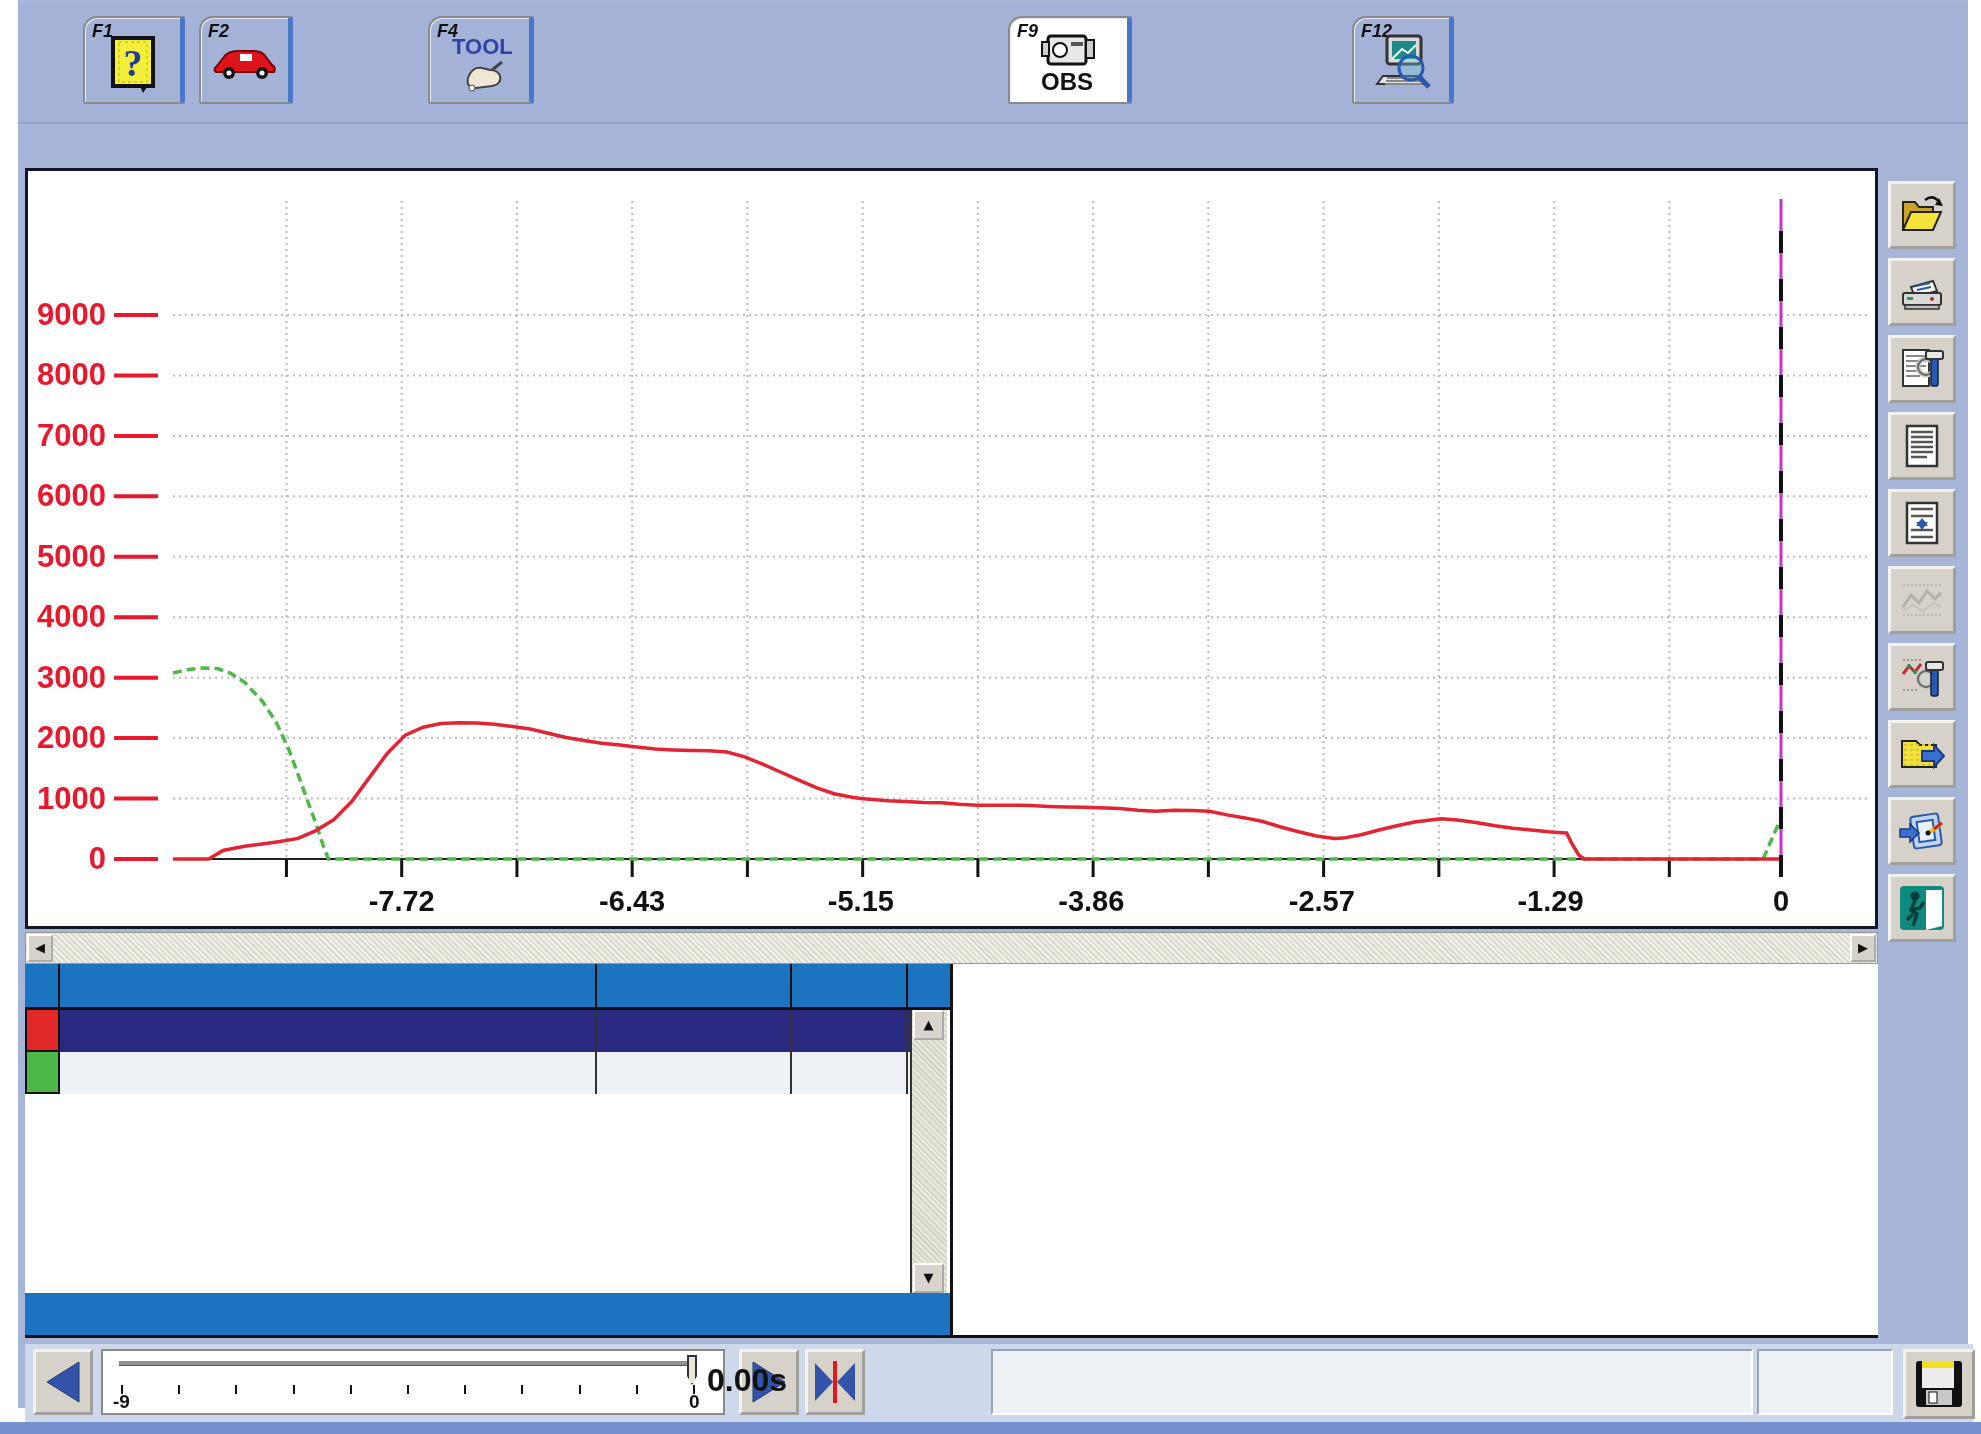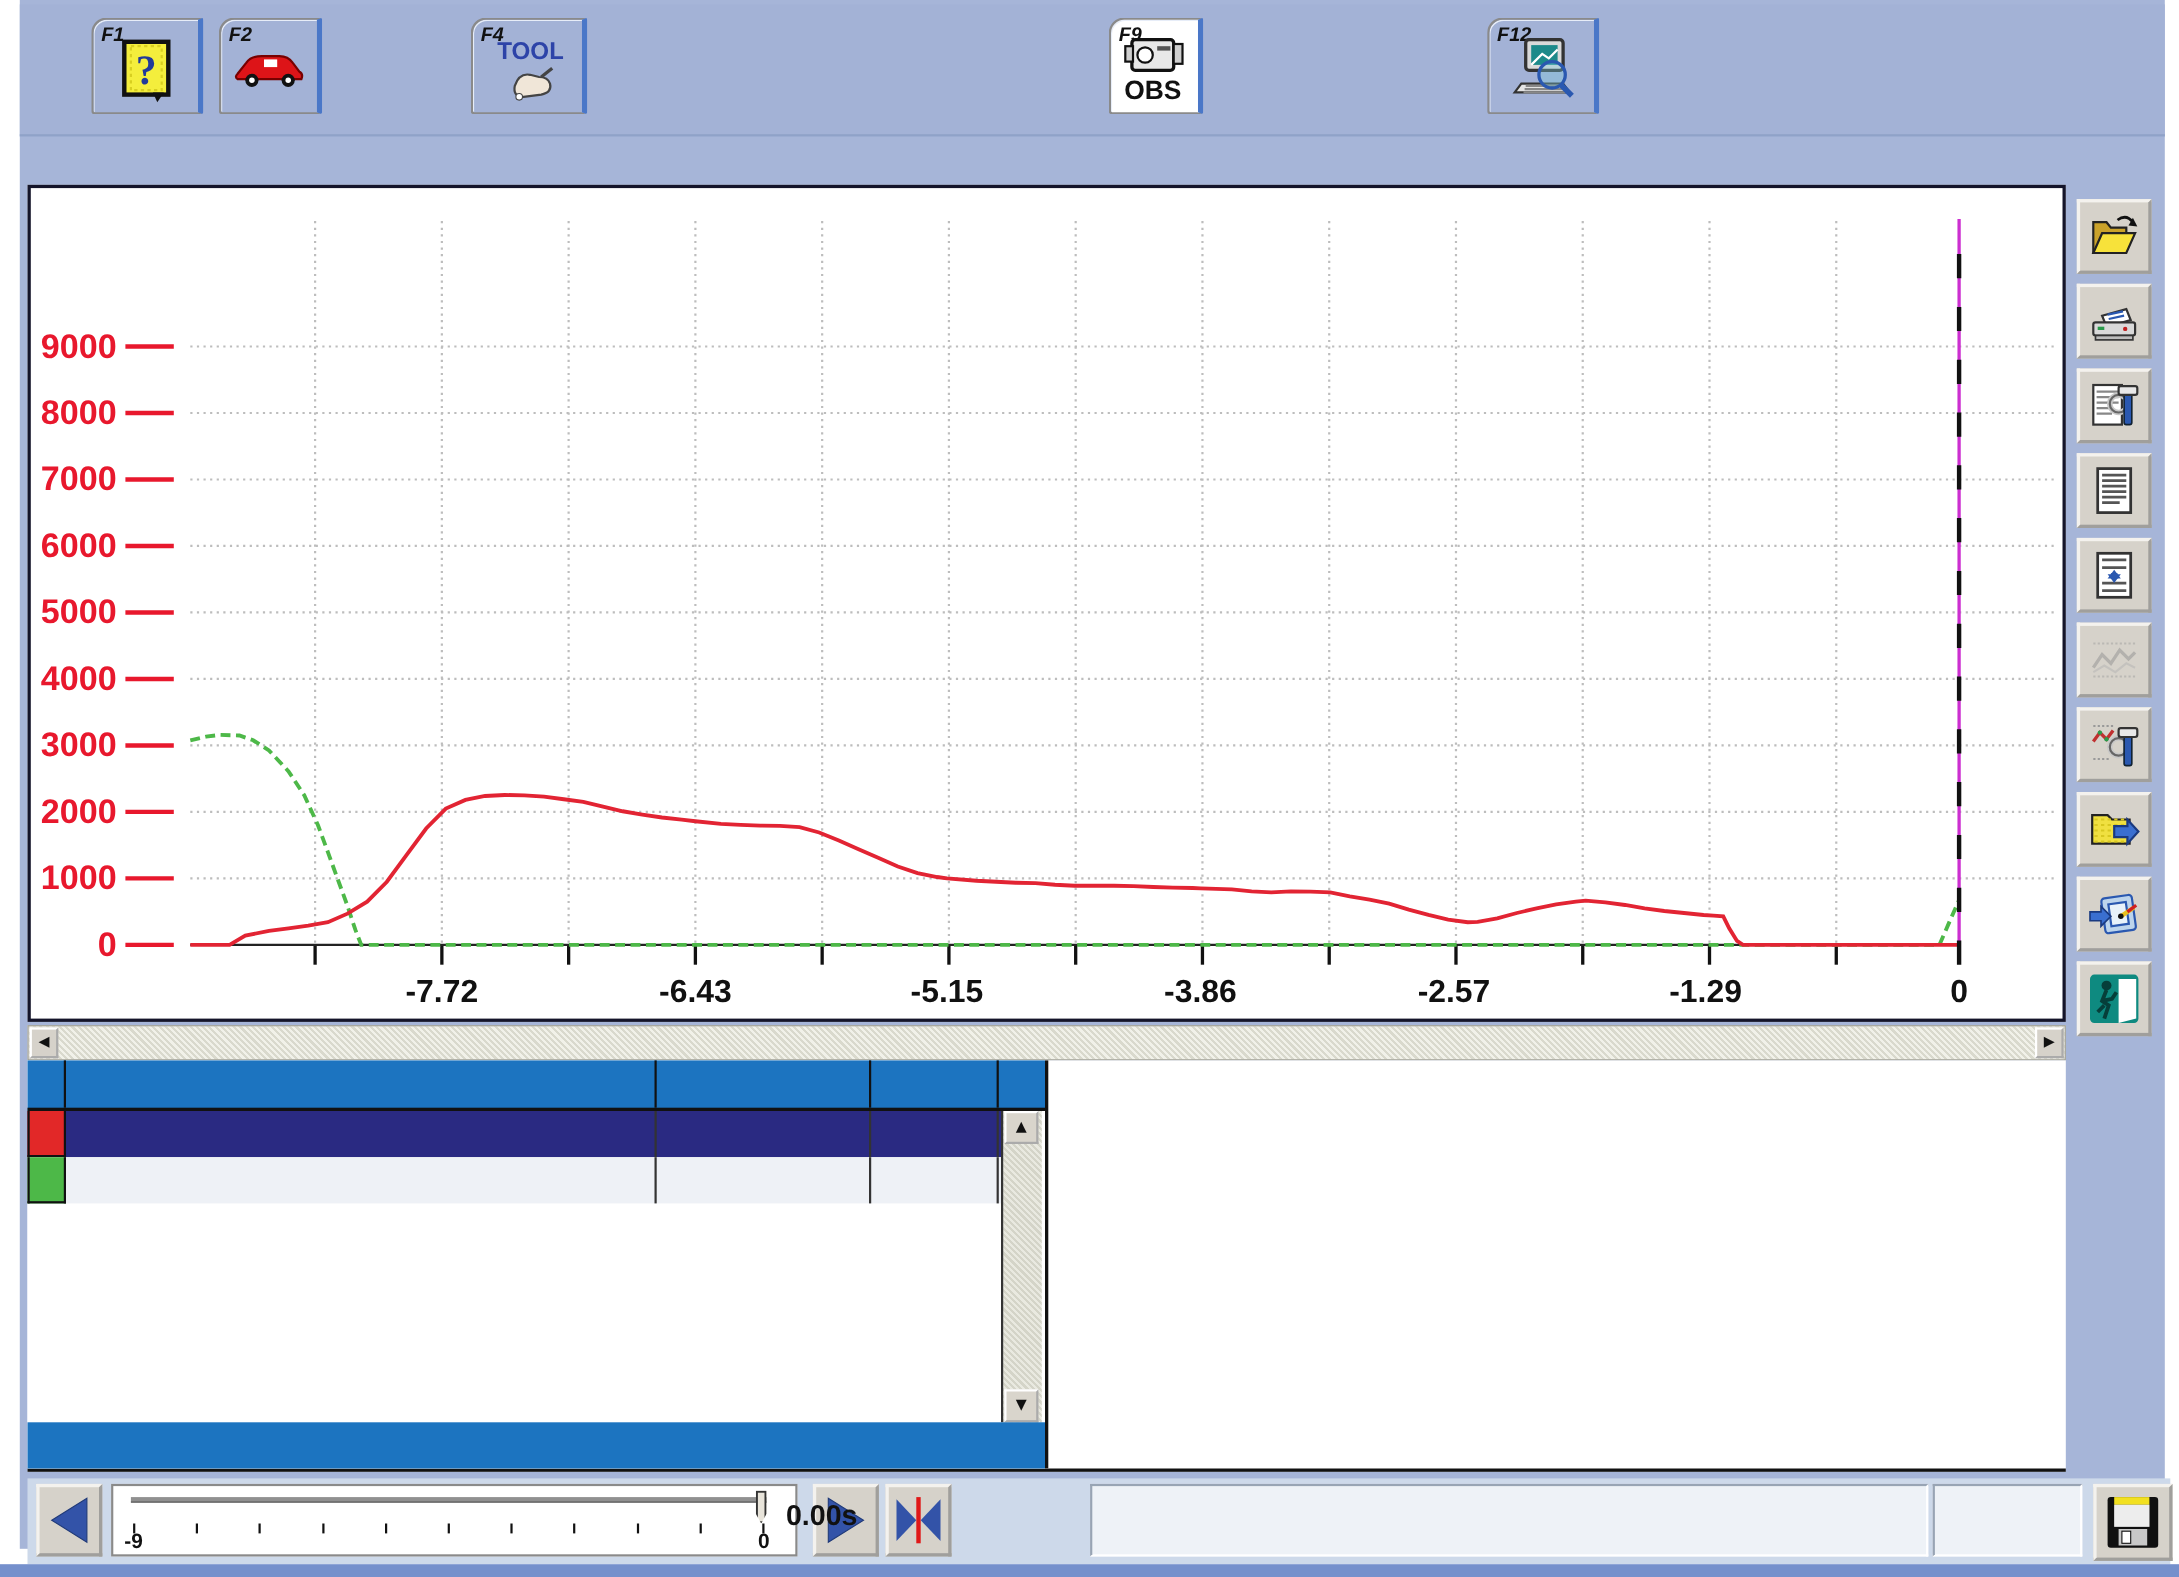--- a/index.html
+++ b/index.html
@@ -55,21 +55,21 @@
   
   #bottombar{position:absolute;left:7px;top:1344px;width:1948px;height:78px;background:#cdd9ea;}
   .bbtn{position:absolute;top:5px;height:66px;background:#d6d2ca;border:3px outset #f4f2ee;box-sizing:border-box;
     display:flex;align-items:center;justify-content:center;}
   #sliderpanel{position:absolute;left:76px;top:5px;width:624px;height:66px;background:#ffffff;border:2px solid #8a8a8a;box-sizing:border-box;}
   #slidertrack{position:absolute;left:16px;top:10px;width:578px;height:4px;background:#909090;border-bottom:1px solid #555;}
   #sliderthumb{position:absolute;left:584px;top:4px;width:10px;height:30px;background:#e8e4da;border:2px solid #333;box-sizing:border-box;
     clip-path:polygon(0 0,100% 0,100% 70%,50% 100%,0 70%);}
   .stick{position:absolute;top:34px;width:2px;height:9px;background:#111;}
   .slbl{position:absolute;top:40px;font-size:19px;font-weight:bold;color:#111;}
-  #time-label{position:absolute;left:652px;top:18px;width:140px;text-align:center;font-size:26px;font-weight:bold;color:#111;}
+  #time-label{position:absolute;left:652px;top:18px;width:140px;text-align:center;font-size:32px;font-weight:bold;color:#111;}
   .recessed{position:absolute;top:5px;height:66px;background:#eef2f7;border:2px solid #98a4b4;border-right-color:#fff;border-bottom-color:#fff;box-sizing:border-box;}
   #bottomedge{position:absolute;left:0px;top:1422px;width:1981px;height:12px;background:#7590cc;}
   svg{display:block;}
 </style>
 </head>
 <body>
 
 <div id="app">
 
   <div id="toolbar-top">
@@ -101,21 +101,21 @@
         <span class="flabel">F4</span>
         <span class="ficon">
           <svg width="64" height="62" viewBox="0 0 64 62">
             <text x="4" y="22" font-size="22" font-weight="bold" fill="#2d43a8" font-family="Liberation Sans,sans-serif">TOOL</text>
             <path d="M20 46 q4 -12 14 -10 l8 2 q8 0 10 6 q2 8 -8 10 l-16 2 q-10 0 -8 -10z" fill="#f0e6d8" stroke="#444" stroke-width="2"></path>
             <path d="M44 38 l10 -8" stroke="#444" stroke-width="3"></path>
             <circle cx="24" cy="56" r="3" fill="#fff" stroke="#444"></circle>
           </svg>
         </span>
       </div>
-      <div class="fbtn active" style="left: 990px; width: 86px;">
+      <div class="fbtn active" style="left: 990px; width: 124px;">
         <span class="flabel">F9</span>
         <span class="ficon">
           <svg width="62" height="66" viewBox="0 0 62 66">
             <rect x="10" y="6" width="38" height="28" rx="3" fill="#e8e8e8" stroke="#111" stroke-width="3"></rect>
             <rect x="48" y="10" width="8" height="18" fill="#cfcfcf" stroke="#111" stroke-width="2"></rect>
             <rect x="4" y="12" width="7" height="14" fill="#cfcfcf" stroke="#111" stroke-width="2"></rect>
             <circle cx="22" cy="20" r="7" fill="#fff" stroke="#111" stroke-width="2"></circle>
             <rect x="33" y="12" width="12" height="4" fill="#555"></rect>
             <text x="29" y="60" font-size="24" font-weight="bold" fill="#111" text-anchor="middle" font-family="Liberation Sans,sans-serif">OBS</text>
           </svg>

